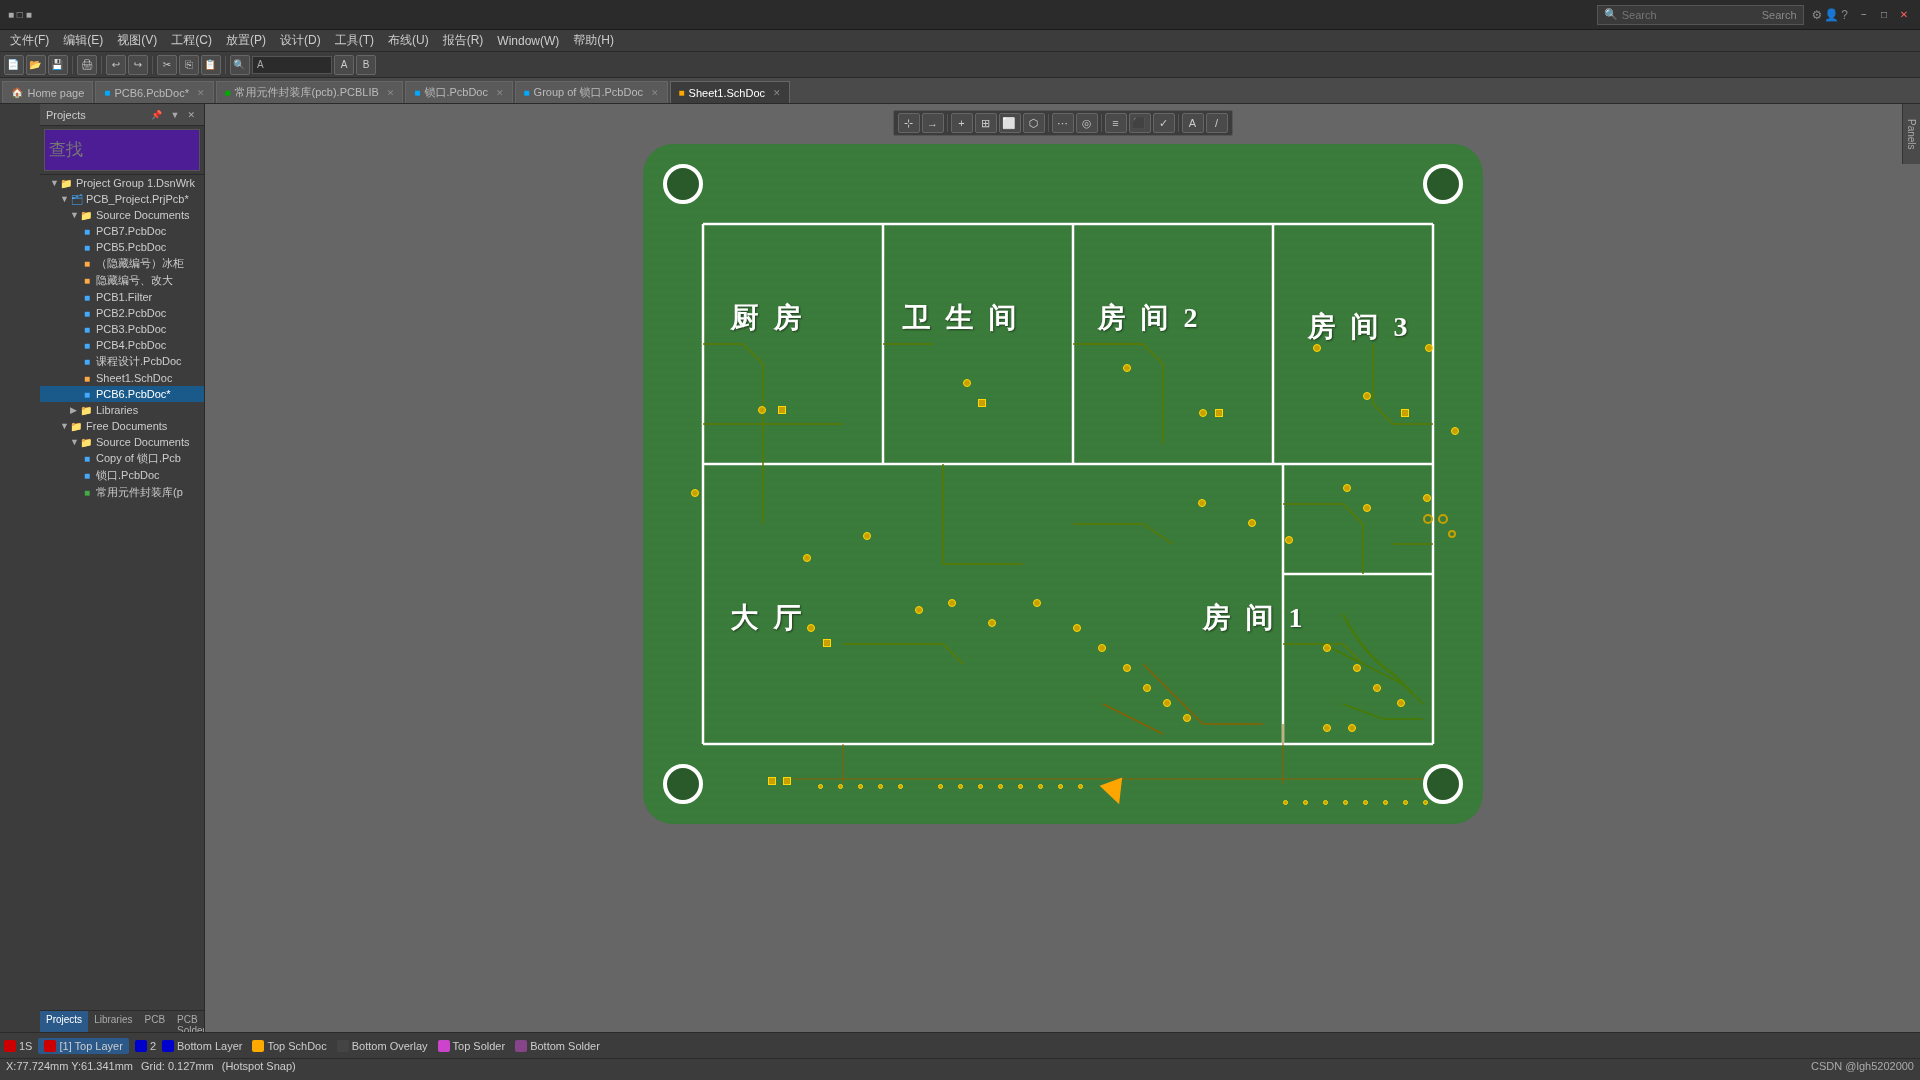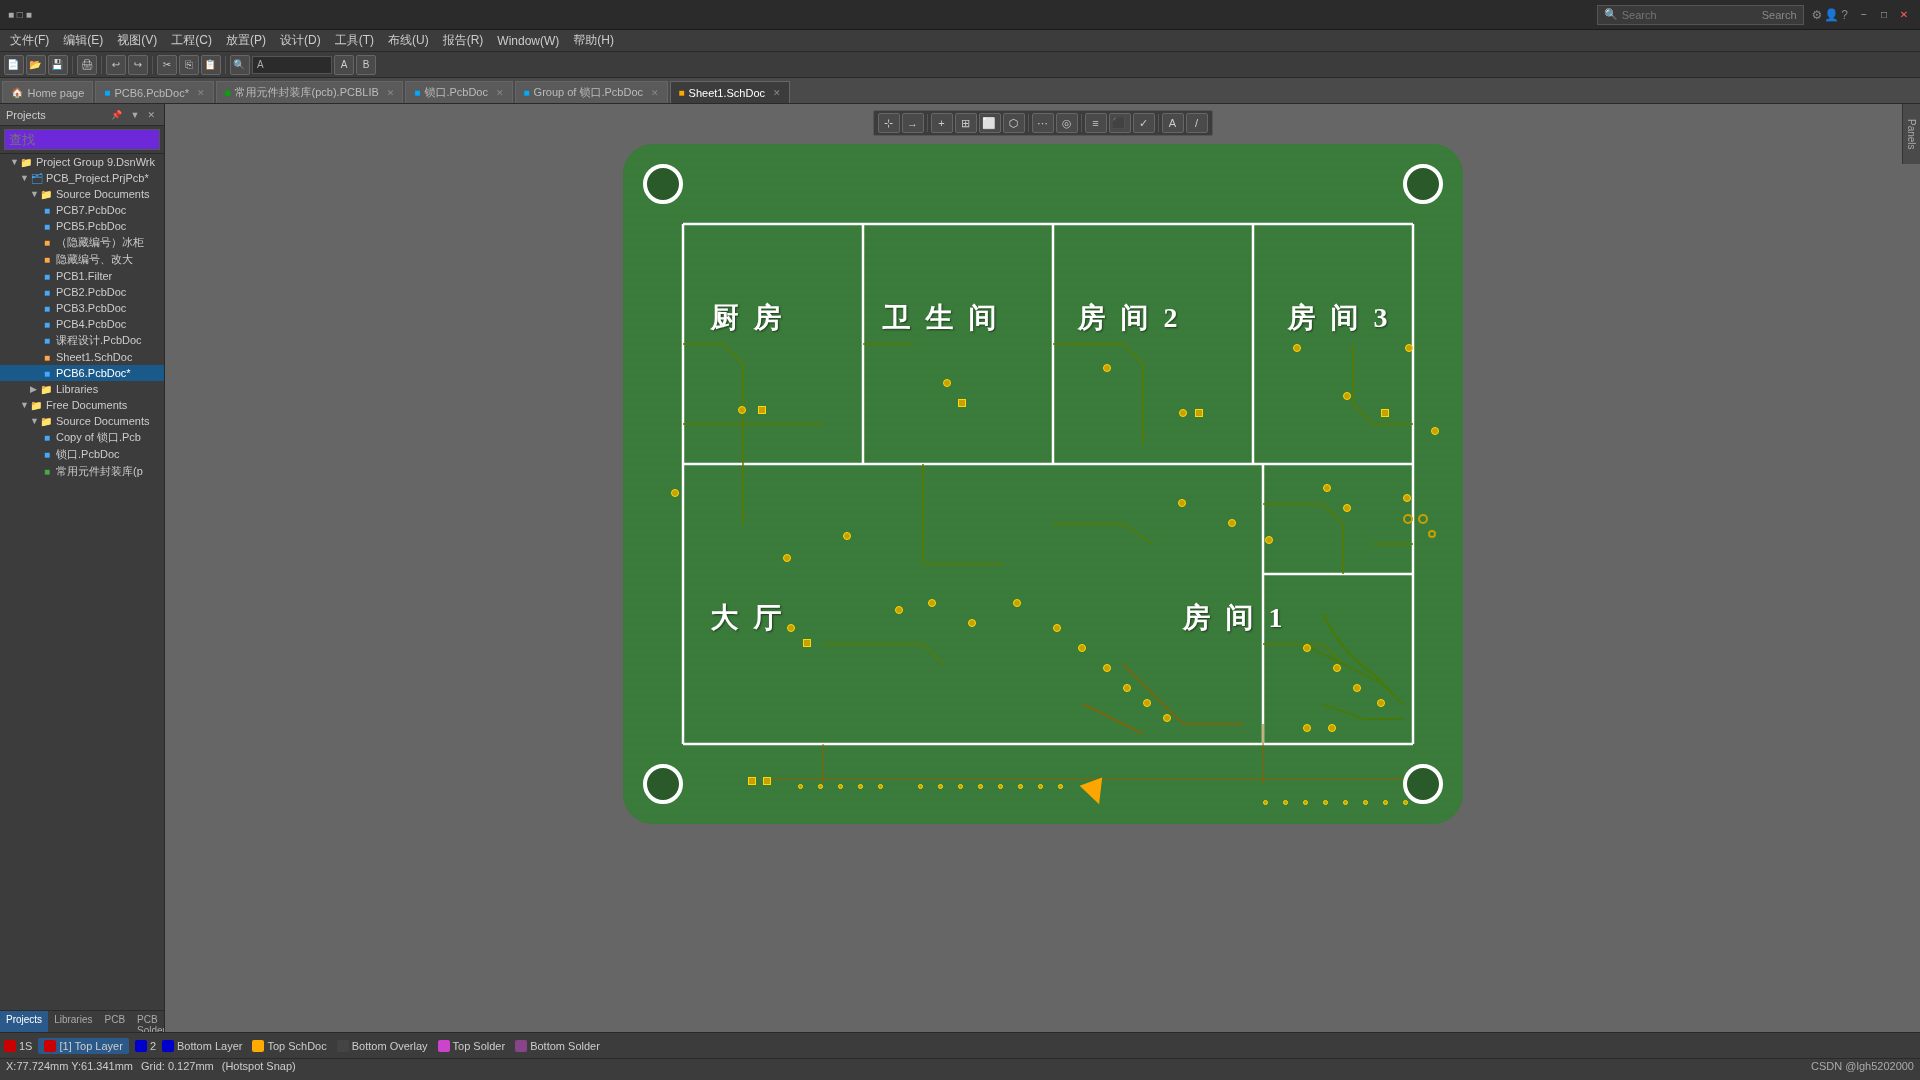--- a/index.html
+++ b/index.html
@@ -84,20 +84,21 @@
     }
 
     
     #left-panel {
       width: 165px;
       background: #3c3c3c;
       border-right: 1px solid #2a2a2a;
       display: flex;
       flex-direction: column;
       overflow: hidden;
+      margin-left: 40px;
     }
     #panel-header {
       height: 22px;
       background: #4a4a4a;
       display: flex;
       align-items: center;
       justify-content: space-between;
       padding: 0 6px;
       font-size: 11px;
       color: #ccc;
@@ -105,25 +106,25 @@
     }
     #panel-header .panel-controls { display: flex; gap: 2px; }
     #panel-header .panel-ctrl-btn { font-size: 9px; color: #aaa; cursor: pointer; padding: 1px 3px; }
 
     #search-box {
       padding: 3px 4px;
       border-bottom: 1px solid #2a2a2a;
     }
     #search-box input {
       width: 100%;
-      background: #6d28d9;
+      background: #4c1d95;
       border: 1px solid #555;
       color: #ccc;
-      font-size: 13px;
-      padding: 2px 4px;
+      font-size: 17px;
+      padding: 10px 4px;
       outline: none;
     }
 
     #tree-area {
       flex: 1;
       overflow-y: auto;
       overflow-x: hidden;
       font-size: 11px;
     }
     .tree-item {
@@ -442,21 +443,21 @@
     </div>
     <div id="search-box">
       <input type="text" placeholder="查找" style="">
     </div>
     <div id="tree-area">
 
       <div class="tree-item">
         <span class="tree-indent"></span>
         <span class="tree-arrow">▼</span>
         <span class="tree-icon" style="color:#ffaa44;">📁</span>
-        <span class="tree-label">Project Group 9.DsnWrk</span>
+        <span class="tree-label">Project Group 1.DsnWrk</span>
       </div>
 
       <div class="tree-item">
         <span class="tree-indent"></span>
         <span class="tree-indent"></span>
         <span class="tree-arrow">▼</span>
         <span class="tree-icon" style="color:#44aaff;">🗂</span>
         <span class="tree-label">PCB_Project.PrjPcb*</span>
       </div>
 
@@ -699,21 +700,21 @@
       </svg>
 
       <div class="corner-circle corner-tl"></div>
       <div class="corner-circle corner-tr"></div>
       <div class="corner-circle corner-bl"></div>
       <div class="corner-circle corner-br"></div>
 
       <div class="room-label" style="top:155px;left:88px;">厨 房</div>
       <div class="room-label" style="top:155px;left:260px;">卫 生 间</div>
       <div class="room-label" style="top:155px;left:455px;">房 间 2</div>
-      <div class="room-label" style="top:155px;left:665px;font-family:Liberation Serif, serif;">房 间 3</div>
+      <div class="room-label" style="top:164px;left:665px;font-family:Liberation Serif, serif;">房 间 3</div>
       <div class="room-label" style="top:455px;left:88px;">大 厅</div>
       <div class="room-label" style="top:455px;left:560px;">房 间 1</div>
 
 
       <div class="pad-dot" style="top:262px;left:115px;"></div>
       <div class="pad-square" style="top:262px;left:135px;"></div>
 
       <div class="pad-dot" style="top:235px;left:320px;"></div>
       <div class="pad-square" style="top:255px;left:335px;"></div>
 

